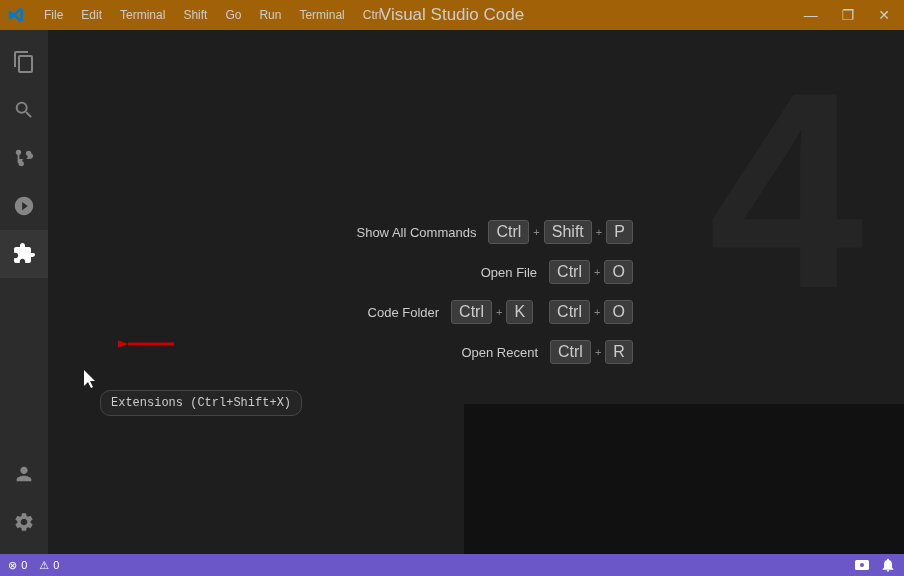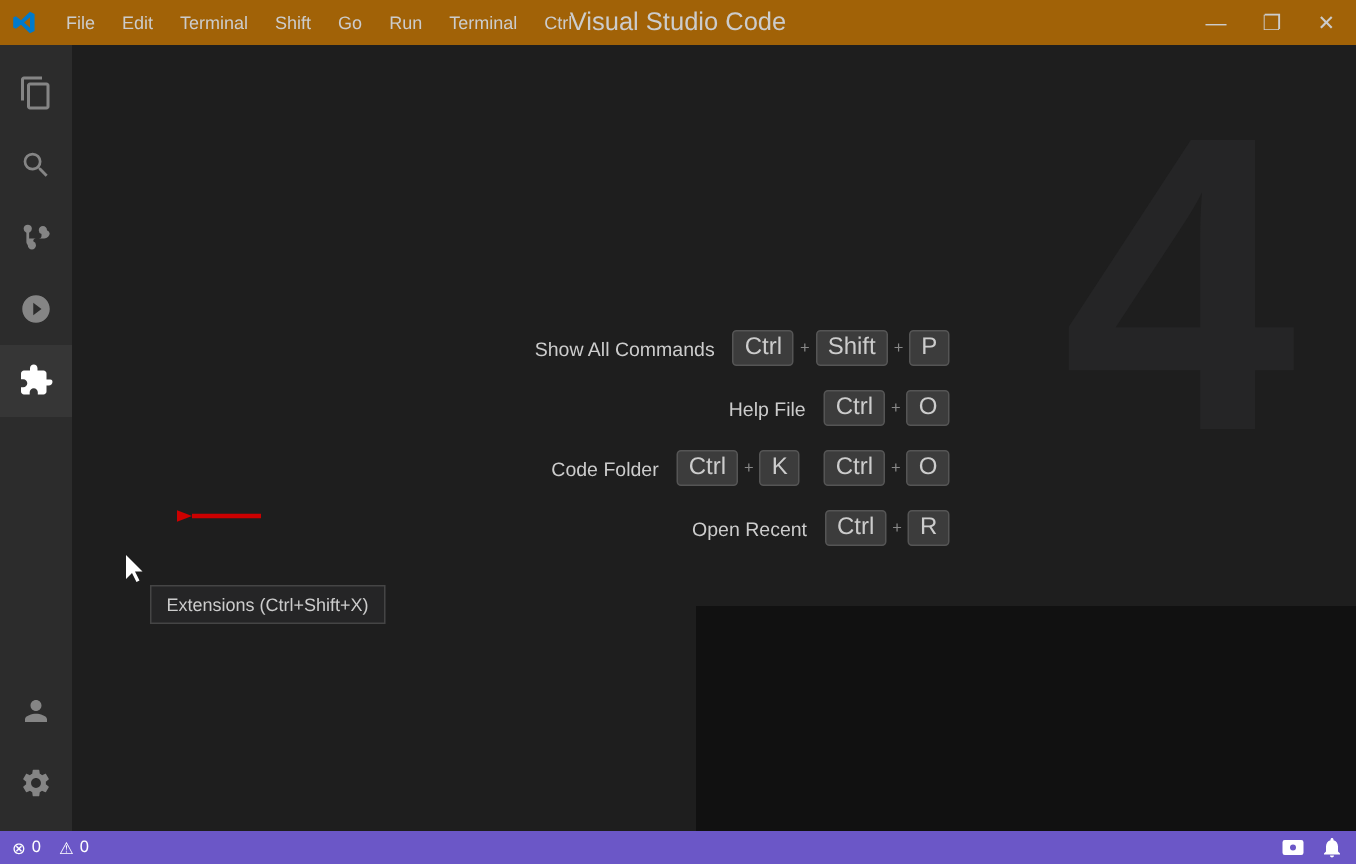--- a/index.html
+++ b/index.html
@@ -180,22 +180,23 @@
     .tooltip {
       position: absolute;
       left: 52px;
       top: 360px;
       background: #252526;
       color: #cccccc;
       font-size: 12px;
       padding: 5px 10px;
       border: 1px solid #454545;
       white-space: nowrap;
-      border-radius: 0;
+      border-radius: 10px;
       z-index: 100;
+      font-family: Liberation Mono, monospace;
     }
 
     
     .click-annotation {
       position: absolute;
       left: 62px;
       top: 298px;
       display: flex;
       align-items: center;
       gap: 0;
@@ -331,21 +332,21 @@
         <span class="shortcut-label">Show All Commands</span>
         <div class="shortcut-keys">
           <span class="key">Ctrl</span>
           <span class="key-plus">+</span>
           <span class="key">Shift</span>
           <span class="key-plus">+</span>
           <span class="key">P</span>
         </div>
       </div>
       <div class="shortcut-row">
-        <span class="shortcut-label">Help File</span>
+        <span class="shortcut-label">Open File</span>
         <div class="shortcut-keys">
           <span class="key">Ctrl</span>
           <span class="key-plus">+</span>
           <span class="key">O</span>
         </div>
       </div>
       <div class="shortcut-row">
         <span class="shortcut-label">Code Folder</span>
         <div class="shortcut-keys">
           <span class="key">Ctrl</span>

